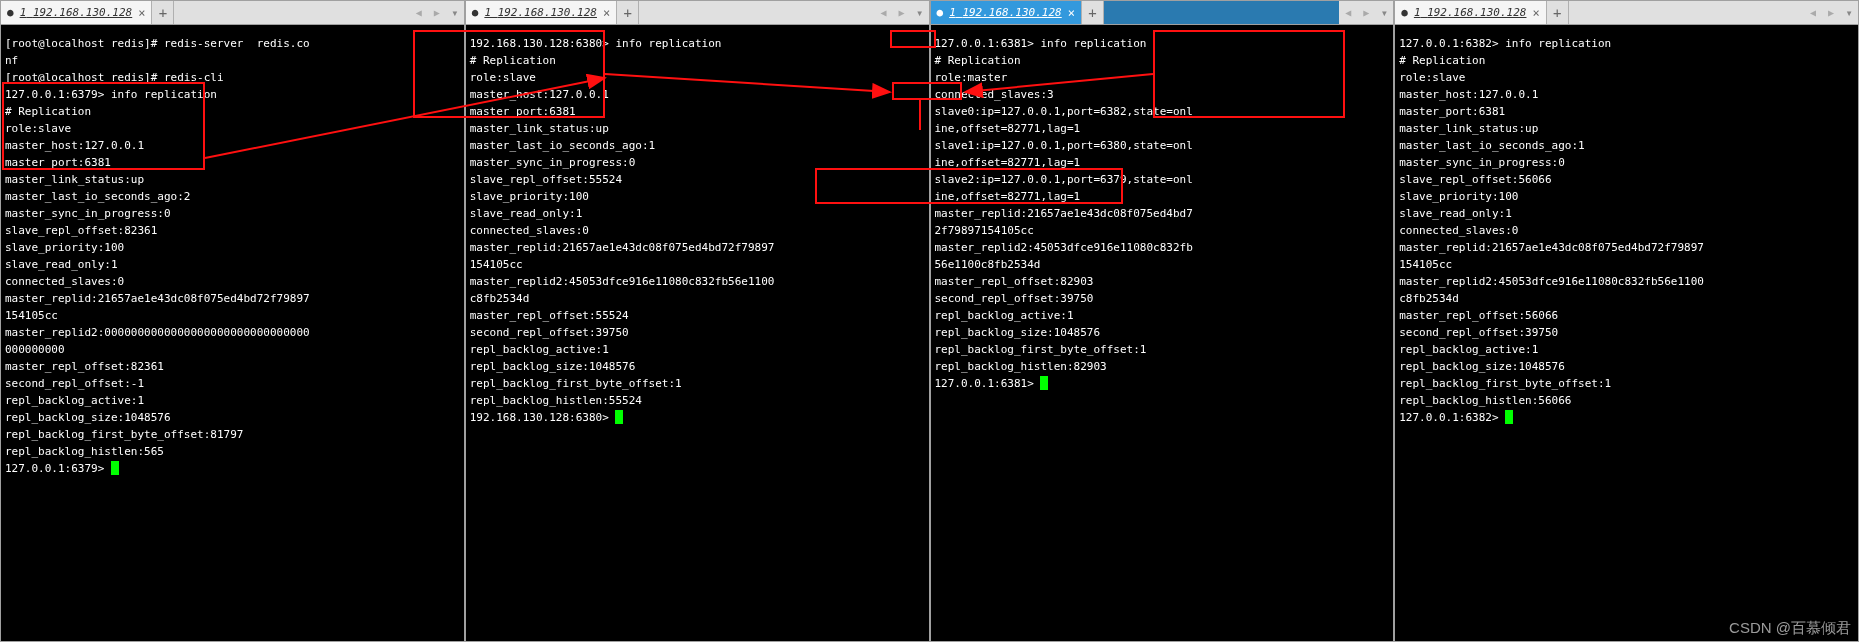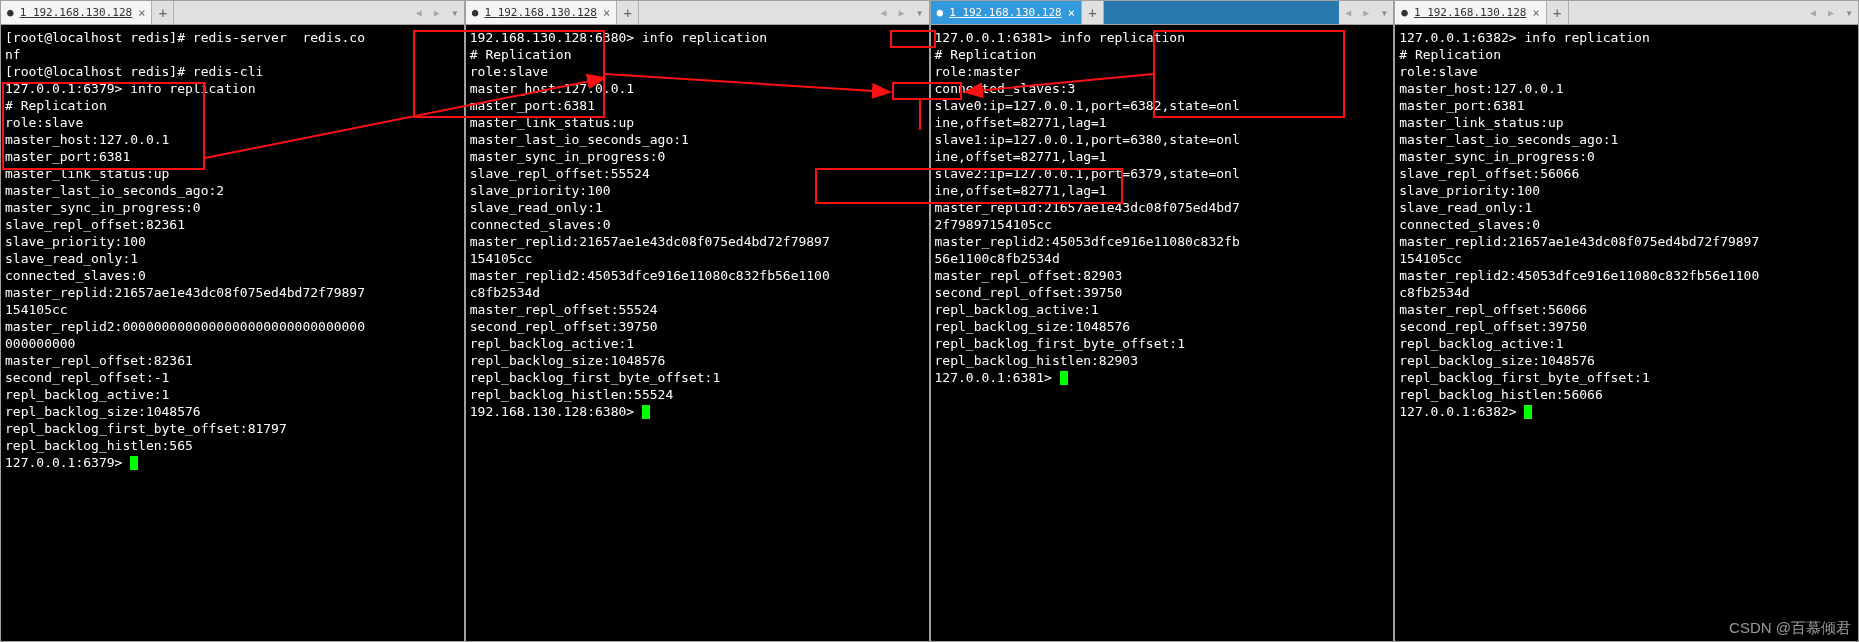--- a/index.html
+++ b/index.html
@@ -43,42 +43,42 @@
   }
   .tab.active {
     background: #f5f5f5;
   }
   .window.selected .tabbar { background:#2a7ab0; }
   .window.selected .tab.active {
     background: #3399dd;
     color: #fff;
   }
   .window.selected .tab.active .tab-label { color:#fff; text-decoration: underline;}
-  .tab-label { text-decoration: underline; }
+  .tab-label { text-decoration: underline; font-style: italic; }
   .tab-close { color:#666; font-size:12px; }
   .window.selected .tab-close { color:#fff; }
   .newtab {
     width:22px; display:flex; align-items:center; justify-content:center;
     color:#666; font-size:14px; border-right:1px solid #b0b0b0;
   }
   .navctrls {
     margin-left:auto; display:flex; align-items:center; gap:0;
     color:#888;
   }
   .navbtn { width:18px; text-align:center; font-size:10px; color:#aaa;}
   .menubtn { width:18px; text-align:center; font-size:12px; color:#888;}
   .term {
     flex:1;
     background:#000;
     color:#fff;
-    padding:4px 4px;
+    padding:10px 4px;
     white-space:pre;
     overflow:hidden;
     line-height:17px;
-    font-size:13px;
+    font-size:11px;
     letter-spacing:0px;
   }
   .cursor {
     display:inline-block;
     width:8px; height:14px;
     background:#0f0;
     vertical-align:text-bottom;
   }
   .line { white-space: pre; }
   

